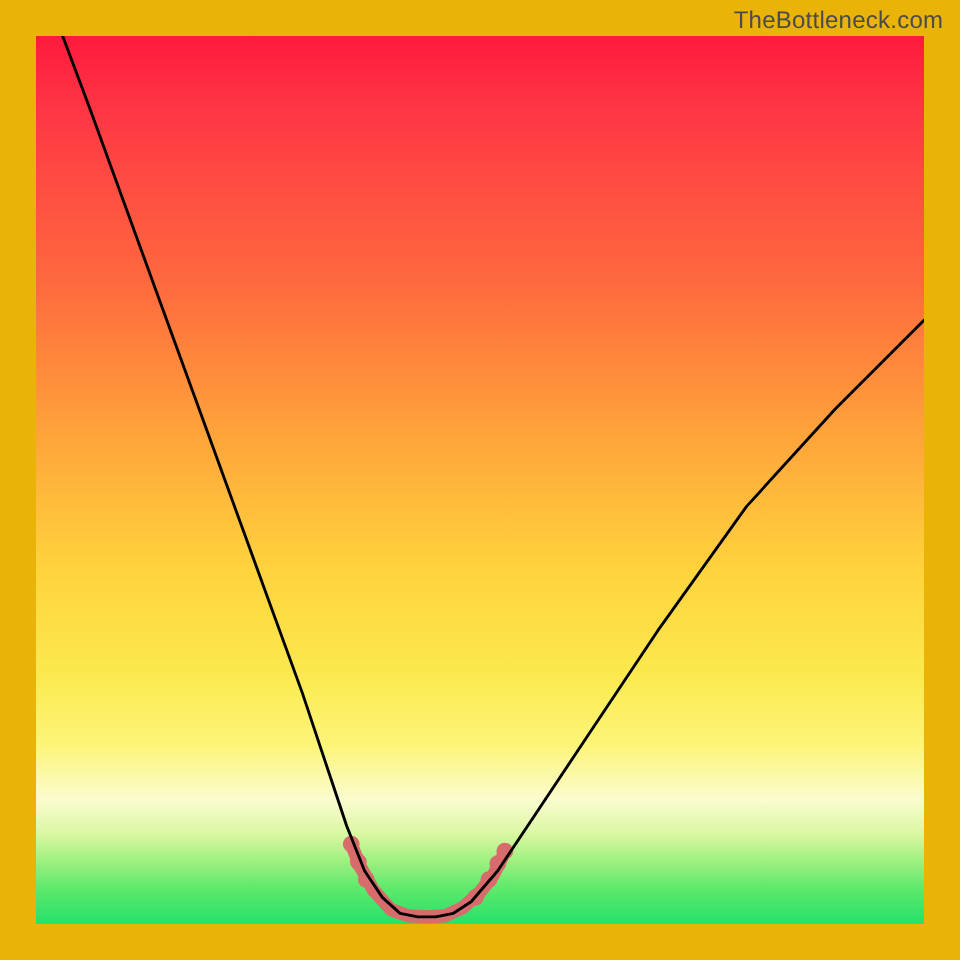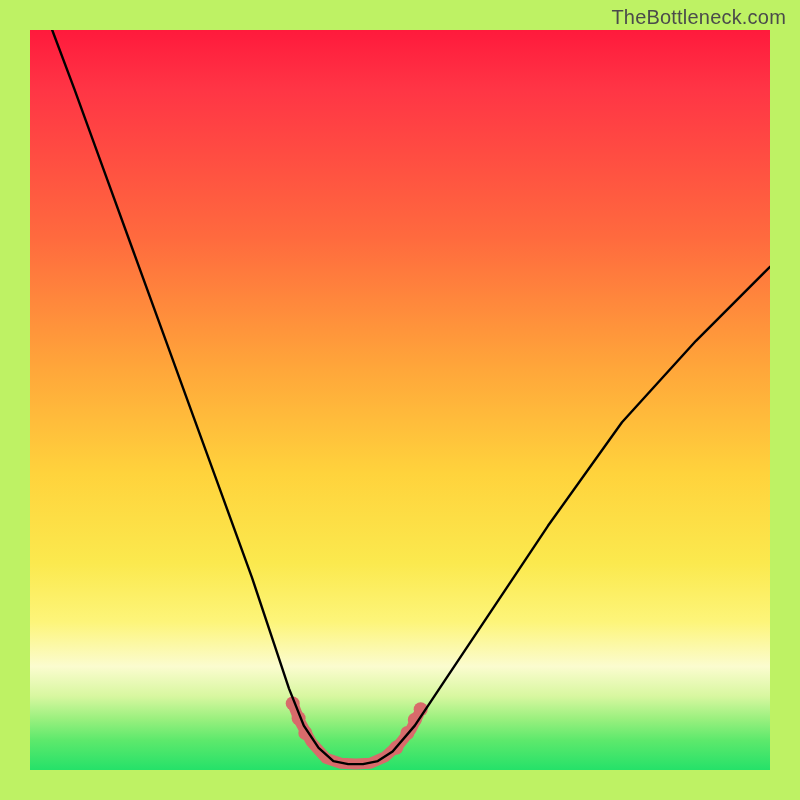--- a/index.html
+++ b/index.html
@@ -7,21 +7,21 @@
     padding: 0;
     width: 800px;
     height: 800px;
     background: #000;
     overflow: hidden;
     font-family: Arial, Helvetica, sans-serif;
   }
   .frame {
     position: absolute;
     inset: 0;
-    background: #bef264;
+    background: #eab308;
     padding-left: 28px;
   }
   .plot {
     position: absolute;
     left: 30px;
     top: 30px;
     width: 740px;
     height: 740px;
     overflow: hidden;
   }

